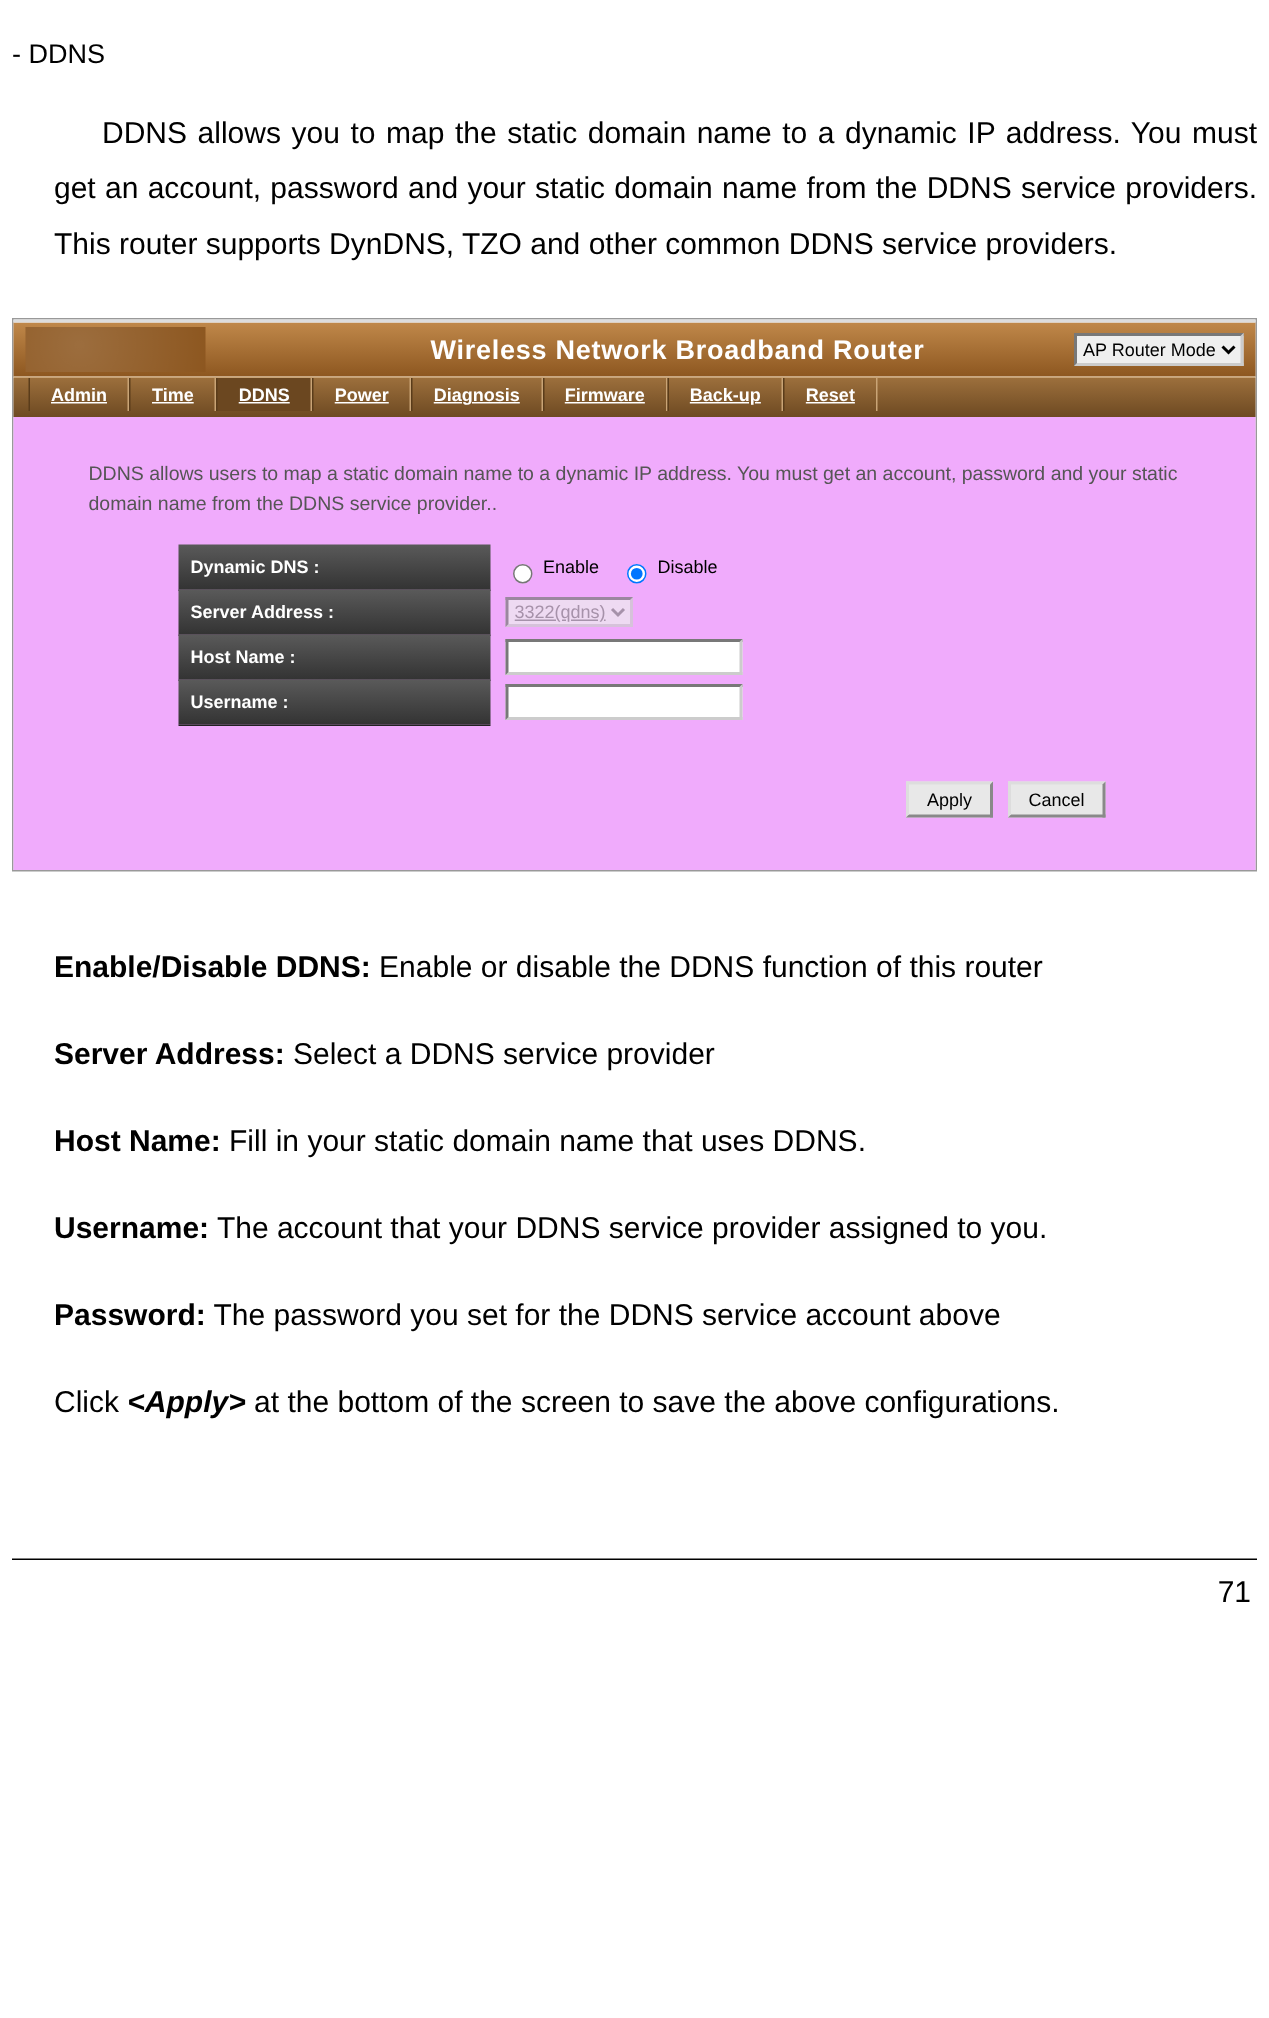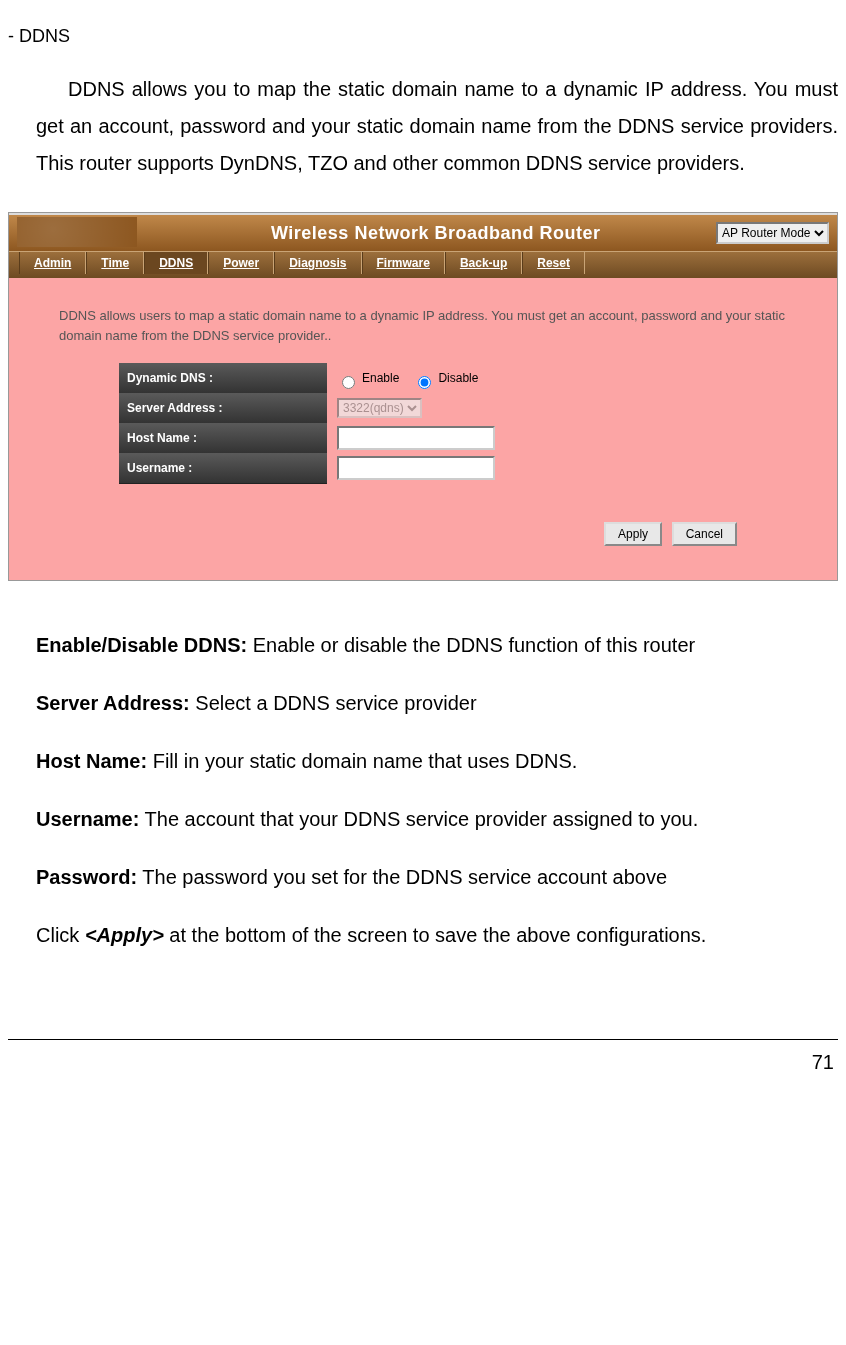--- a/index.html
+++ b/index.html
@@ -72,21 +72,21 @@
     display: flex;
     align-items: center;
     border-right: 1px solid #c9a476;
     border-left: 1px solid #5a3c1a;
     font-weight: bold;
   }
   .ss-nav-item.active {
     background: #6b4720;
   }
   .ss-body {
-    background: #fca5a5;
+    background: #f0abfc;
     padding: 28px 50px 20px 50px;
   }
   .ss-note {
     font-size: 13px;
     color: #555;
     line-height: 1.5;
     margin-bottom: 18px;
   }
   .ss-form {
     margin-left: 60px;
@@ -120,20 +120,21 @@
     width: 150px;
     height: 18px;
     border: 2px inset #ccc;
     font-size: 12px;
   }
   .ss-field select {
     font-size: 12px;
     border: 2px inset #ccc;
     background: #eee;
     color: #888;
+    text-decoration: underline;
   }
   .ss-field select:disabled { color:#888; }
   .ss-radio-label { font-size: 12px; margin-right: 10px; }
   .ss-buttons {
     text-align: right;
     padding: 30px 50px 10px 0;
   }
   .ss-btn {
     font-size: 12px;
     padding: 3px 12px;
@@ -168,21 +169,21 @@
 </style>
 </head>
 <body>
 
 <div class="section-title">- DDNS</div>
 
 <p class="intro">DDNS allows you to map the static domain name to a dynamic IP address. You must get an account, password and your static domain name from the DDNS service providers. This router supports DynDNS, TZO and other common DDNS service providers.</p>
 
 <div class="screenshot">
   <div class="ss-header">
-    <div style="display:flex;gap:4px;">
+    <div style="display:flex;align-items:center;gap:20px;">
       <div class="logo-box"></div>
       <span class="ss-header-title">Wireless Network Broadband Router</span>
     </div>
     <div class="ss-mode">
       <select>
         <option>AP Router Mode</option>
       </select>
     </div>
   </div>
   <div class="ss-nav">

